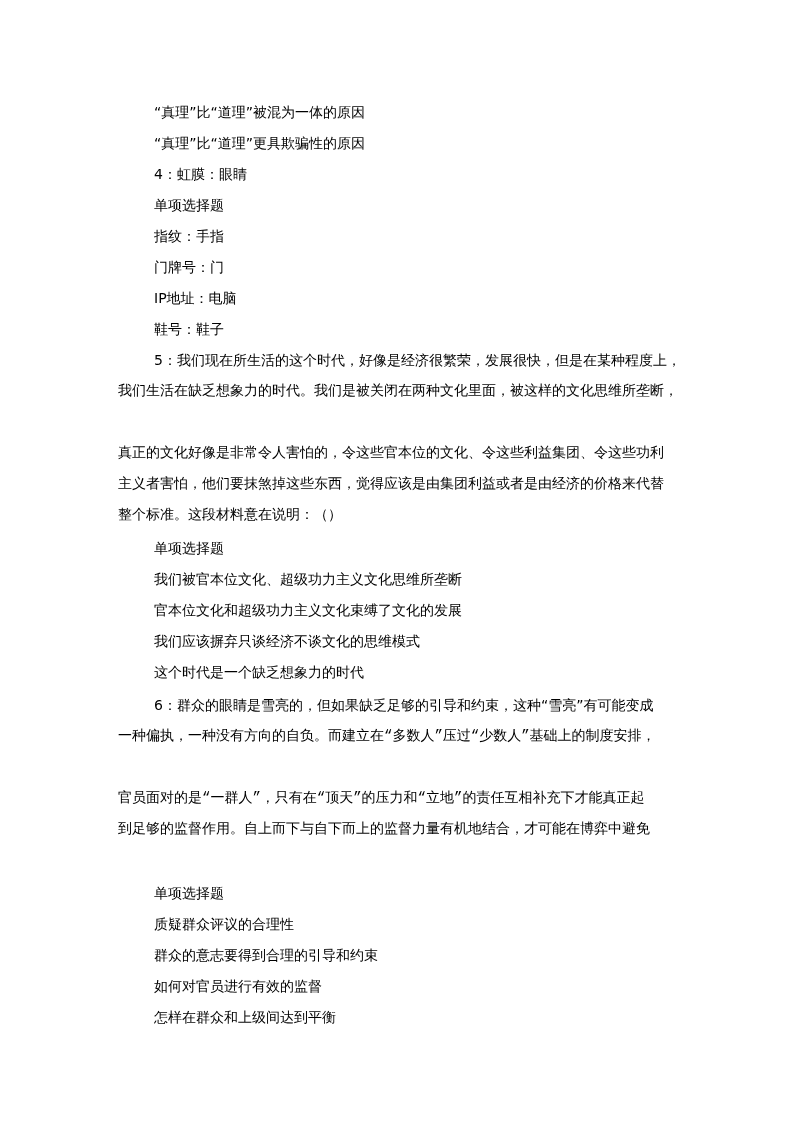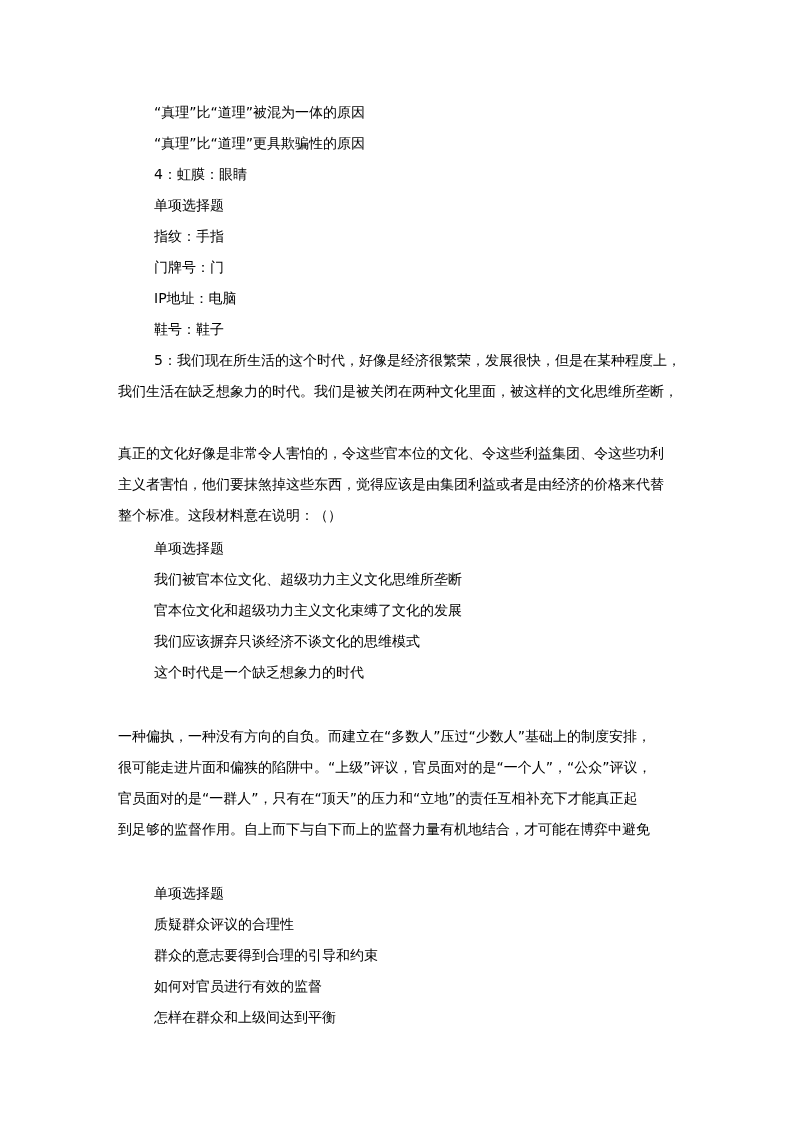--- a/index.html
+++ b/index.html
@@ -1,20 +1,20 @@
 <!DOCTYPE html>
 <html><head>
 <meta charset="utf-8">
 <style>
   html, body { margin: 0; padding: 0; background: #ffffff; }
   body { width: 794px; height: 1123px; position: relative; overflow: hidden;
          font-family: "DejaVu Sans", "Liberation Sans", sans-serif; color: #000; }
   .page { position: absolute; left: 0; top: 0; width: 782px; height: 1123px; text-align: right; }
   .line { position: absolute; left: 154px; font-size: 14px; line-height: 16px; white-space: nowrap; letter-spacing: 0px; }
-  .full { left: 118px; }
+  .full { left: 118px; font-family: Liberation Mono, monospace; }
 </style>
 </head>
 <body>
 
 <div class="page">
   <div class="line" style="top:104px">“真理”比“道理”被混为一体的原因</div>
   <div class="line" style="top:135px">“真理”比“道理”更具欺骗性的原因</div>
   <div class="line" style="top:166px">4：虹膜：眼睛</div>
   <div class="line" style="top:197px">单项选择题</div>
   <div class="line" style="top:228px">指纹：手指</div>
@@ -26,22 +26,22 @@
   <div class="line full" style="top:383px">我们生活在缺乏想象力的时代。我们是被关闭在两种文化里面，被这样的文化思维所垄断，</div>
   <div class="line full" style="top:445px">真正的文化好像是非常令人害怕的，令这些官本位的文化、令这些利益集团、令这些功利</div>
   <div class="line full" style="top:476px">主义者害怕，他们要抹煞掉这些东西，觉得应该是由集团利益或者是由经济的价格来代替</div>
   <div class="line full" style="top:507px">整个标准。这段材料意在说明：（）</div>
   <div class="line" style="top:540px">单项选择题</div>
   <div class="line" style="top:571px">我们被官本位文化、超级功力主义文化思维所垄断</div>
   <div class="line" style="top:602px">官本位文化和超级功力主义文化束缚了文化的发展</div>
   <div class="line" style="top:633px">我们应该摒弃只谈经济不谈文化的思维模式</div>
   <div class="line" style="top:664px">这个时代是一个缺乏想象力的时代</div>
 
+  <div class="line" style="top:697px">6：群众的眼睛是雪亮的，但如果缺乏足够的引导和约束，这种“雪亮”有可能变成</div>
   <div class="line full" style="top:728px">一种偏执，一种没有方向的自负。而建立在“多数人”压过“少数人”基础上的制度安排，</div>
-  <div class="line full" style="top:759px">很可能走进片面和偏狭的陷阱中。“上级”评议，官员面对的是“一个人”，“公众”评议，</div>
   <div class="line full" style="top:790px">官员面对的是“一群人”，只有在“顶天”的压力和“立地”的责任互相补充下才能真正起</div>
   <div class="line full" style="top:821px">到足够的监督作用。自上而下与自下而上的监督力量有机地结合，才可能在博弈中避免</div>
   <div class="line" style="top:885px">单项选择题</div>
   <div class="line" style="top:916px">质疑群众评议的合理性</div>
   <div class="line" style="top:947px">群众的意志要得到合理的引导和约束</div>
   <div class="line" style="top:978px">如何对官员进行有效的监督</div>
   <div class="line" style="top:1009px">怎样在群众和上级间达到平衡</div>
 </div>
 
 </body></html>

